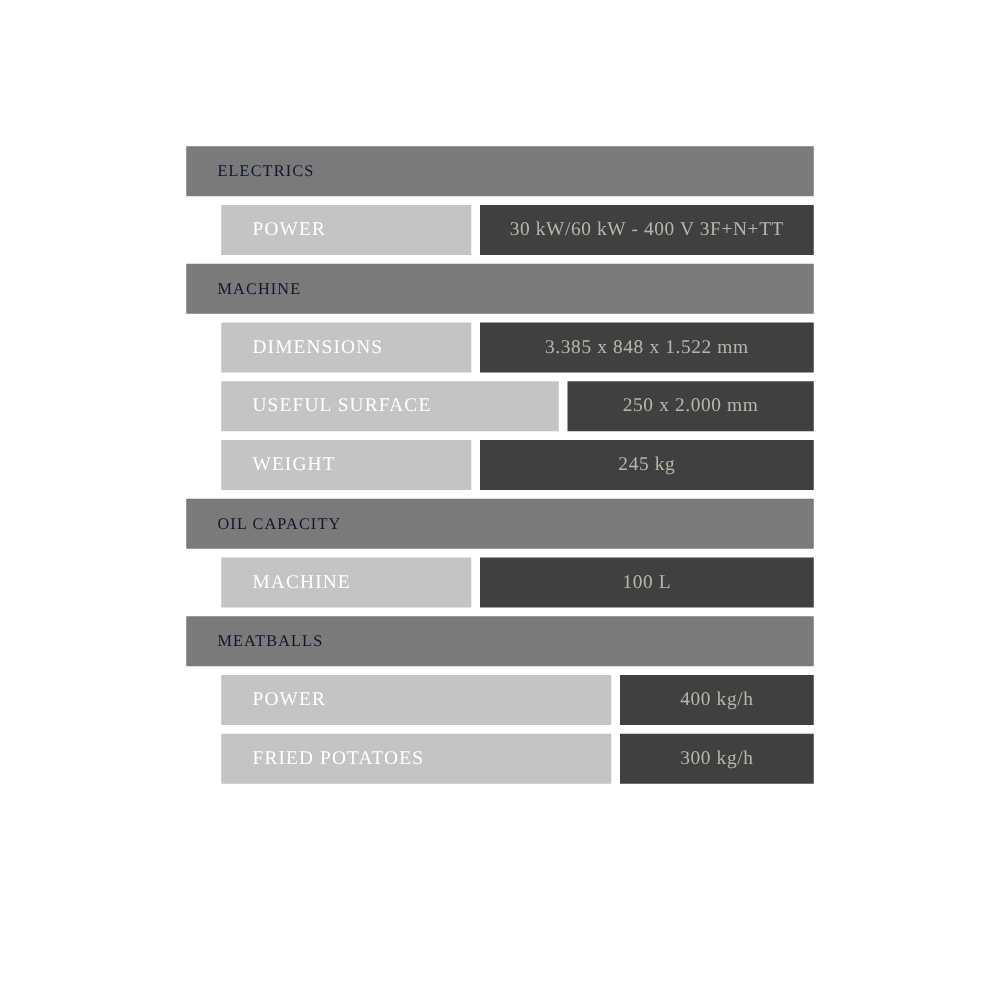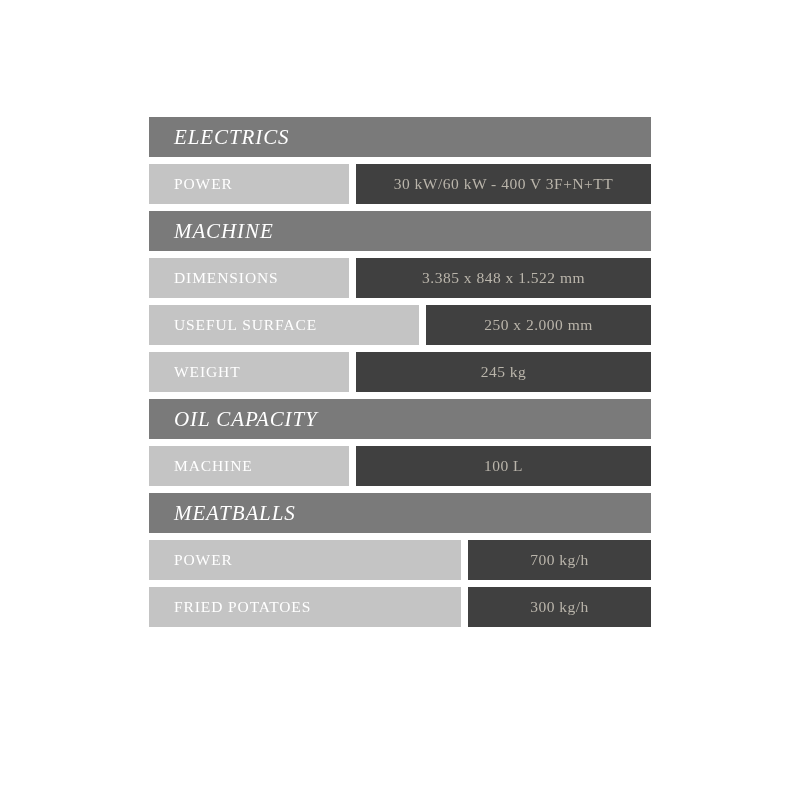--- a/index.html
+++ b/index.html
@@ -22,42 +22,42 @@
   }
 
   .section-header {
     height: 40px;
     background: #7a7a7a;
     display: flex;
     align-items: center;
     margin-bottom: 7px;
   }
   .section-header .section-title {
-    color: #ffffff;
-    font-size: 21px;
+    color: #0f172a;
+    font-size: 13px;
     letter-spacing: 0.9px;
     padding-left: 25px;
     white-space: nowrap;
-    font-style: italic;
   }
 
   .spec-row {
     height: 40px;
     display: flex;
     align-items: stretch;
     margin-bottom: 7px;
   }
 
   .spec-label {
     background: #c4c4c4;
     display: flex;
     align-items: center;
     box-sizing: border-box;
     padding-left: 25px;
     flex: 0 0 auto;
+    margin-left: 28px;
   }
   .spec-label span {
     color: #ffffff;
     font-size: 15.5px;
     letter-spacing: 0.9px;
     white-space: nowrap;
   }
 
   .spec-gap {
     flex: 0 0 7px;
@@ -143,21 +143,21 @@
     </div>
     <div class="section-header">
       <div class="section-title">MEATBALLS</div>
     </div>
     <div class="spec-row lw-wide">
       <div class="spec-label">
         <span>POWER</span>
       </div>
       <div class="spec-gap"></div>
       <div class="spec-value">
-        <span>700 kg/h</span>
+        <span>400 kg/h</span>
       </div>
     </div>
     <div class="spec-row lw-wide">
       <div class="spec-label">
         <span>FRIED POTATOES</span>
       </div>
       <div class="spec-gap"></div>
       <div class="spec-value">
         <span>300 kg/h</span>
       </div>

